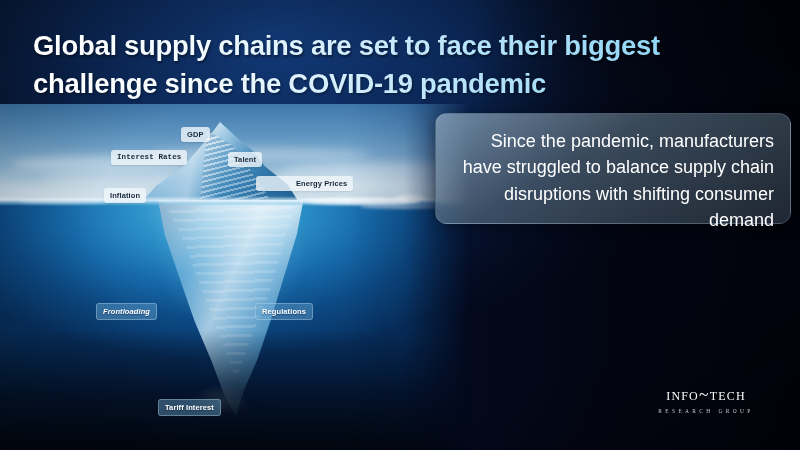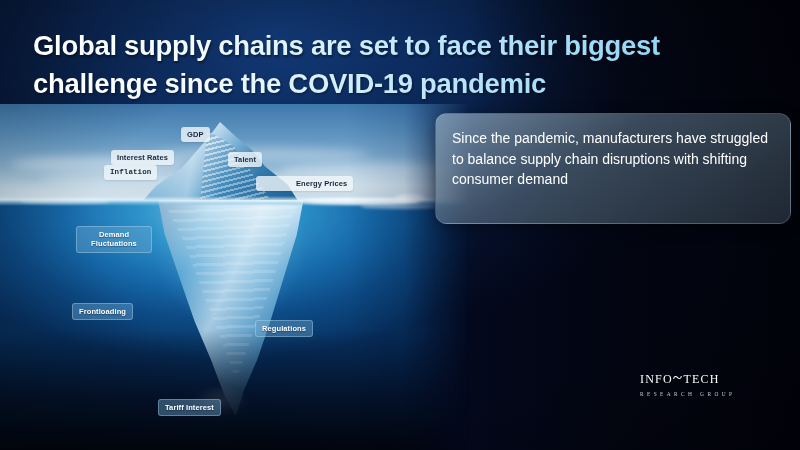--- a/index.html
+++ b/index.html
@@ -217,42 +217,44 @@
     border: 0.5px solid rgba(200,228,245,0.35);
     text-shadow: 0 1px 1px rgba(0,20,45,0.45);
   }
 
   
   .callout {
     position: absolute;
     border-radius: 12px;
     padding: 14px 16px;
     color: #ffffff;
-    font-size: 14px;
+    font-size: 18px;
     line-height: 1.47;
     border: 1px solid rgba(170,200,225,0.22);
     box-shadow: 0 3px 14px rgba(0,0,0,0.38);
     backdrop-filter: blur(2px);
+    text-align: right;
   }
   #callout-1 {
     left: 435px; top: 113px;
     width: 322px; height: 81px;
     background: linear-gradient(150deg, rgba(150,175,196,0.72) 0%, rgba(96,119,139,0.60) 40%, rgba(42,54,66,0.72) 100%);
   }
   #callout-2 {
     left: 435px; top: 229px;
     width: 322px; height: 125px;
     background: linear-gradient(150deg, rgba(86,136,178,0.80) 0%, rgba(40,86,128,0.72) 42%, rgba(14,40,70,0.78) 100%);
   }
 
   
   .logo {
     position: absolute;
-    left: 640px; top: 369px;
+    left: 640px; top: 386px;
     width: 132px;
+    text-align: center;
     color: #ffffff;
   }
   .logo-main {
     font-family: "Liberation Serif", serif;
     font-size: 17.5px;
     letter-spacing: 1.2px;
     line-height: 1;
     font-variant: small-caps;
     text-transform: lowercase;
   }
@@ -301,29 +303,27 @@
 
   <div class="bg-right-dark"></div>
   <div class="bg-vignette"></div>
 
   <div class="title-shadow">Global supply chains are set to face their biggest
 challenge since the COVID-19 pandemic</div>
   <div class="title">Global supply chains are set to face their biggest
 challenge since the COVID-19 pandemic</div>
 
   <div class="lbl lbl-light" style="left:181px; top:127px;">GDP</div>
-  <div class="lbl lbl-light" style="left:111px; top:150px;">Interest Rates</div>
+  <div class="lbl lbl-light" style="left:111px; top:150px;font-family:Liberation Mono, monospace;">Interest Rates</div>
   <div class="lbl lbl-light" style="left:228px; top:152px;">Talent</div>
-  <div class="lbl lbl-light" style="left:104px; top:165px;font-family:Liberation Mono, monospace;">Inflation</div>
+  <div class="lbl lbl-light" style="left:104px; top:188px;">Inflation</div>
   <div class="lbl lbl-light" style="left:256px; top:176px;padding-left:40px;">Energy Prices</div>
 
-  <div class="lbl lbl-dark" style="left:76px; top:226px; width:62px;">Demand
-Fluctuations</div>
-  <div class="lbl lbl-dark" style="left:72px; top:303px;">Frontloading</div>
-  <div class="lbl lbl-dark" style="left:255px; top:320px;">Regulations</div>
+  <div class="lbl lbl-dark" style="left:96px; top:303px;font-style:italic;">Frontloading</div>
+  <div class="lbl lbl-dark" style="left:255px; top:303px;">Regulations</div>
   <div class="lbl lbl-dark" style="left:158px; top:399px;">Tariff Interest</div>
 
   <div class="callout" id="callout-1">Since the pandemic, manufacturers have struggled to balance supply chain disruptions with shifting consumer demand</div>
 
   <div class="logo">
     <div class="logo-main">INFO~TECH</div>
     <div class="logo-sub">RESEARCH GROUP</div>
   </div>
 
 </div>

